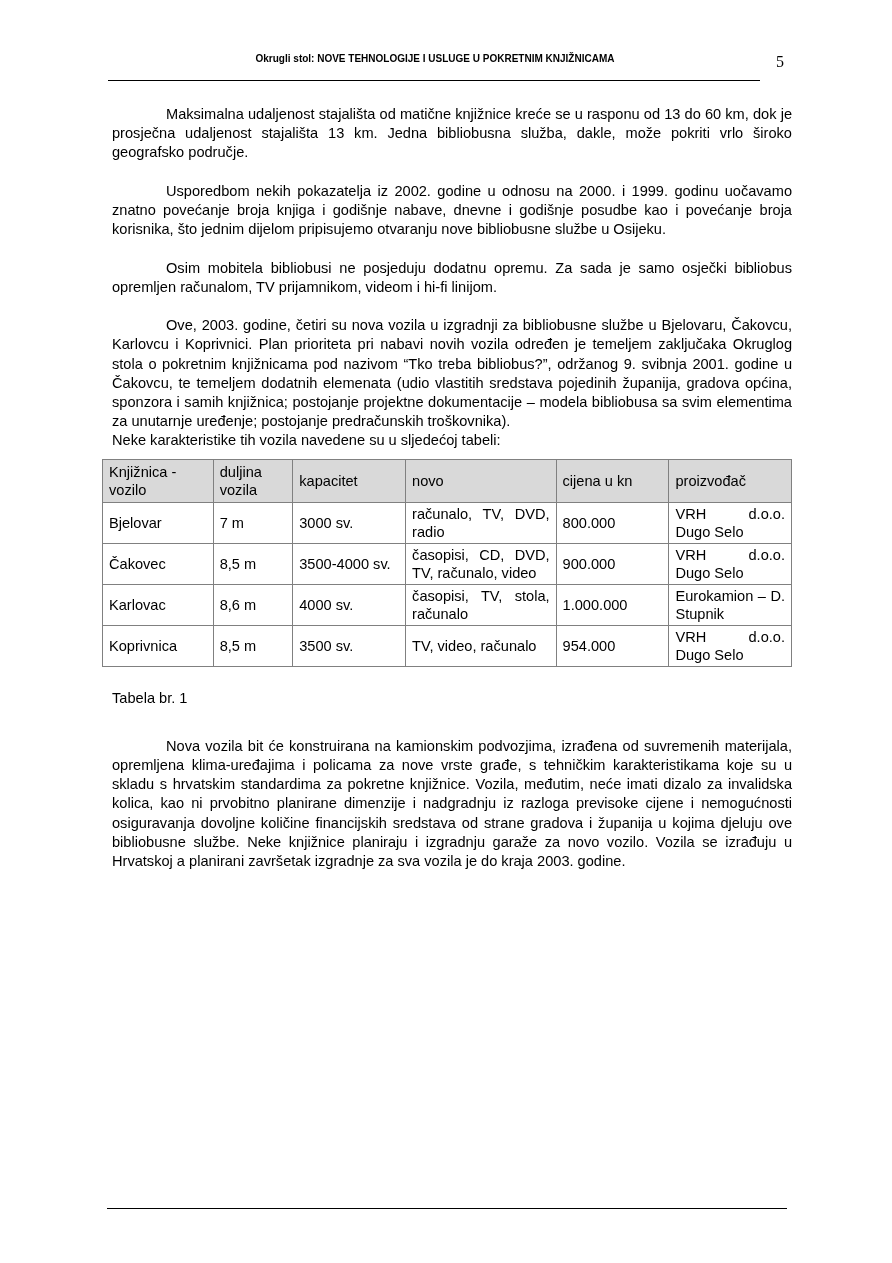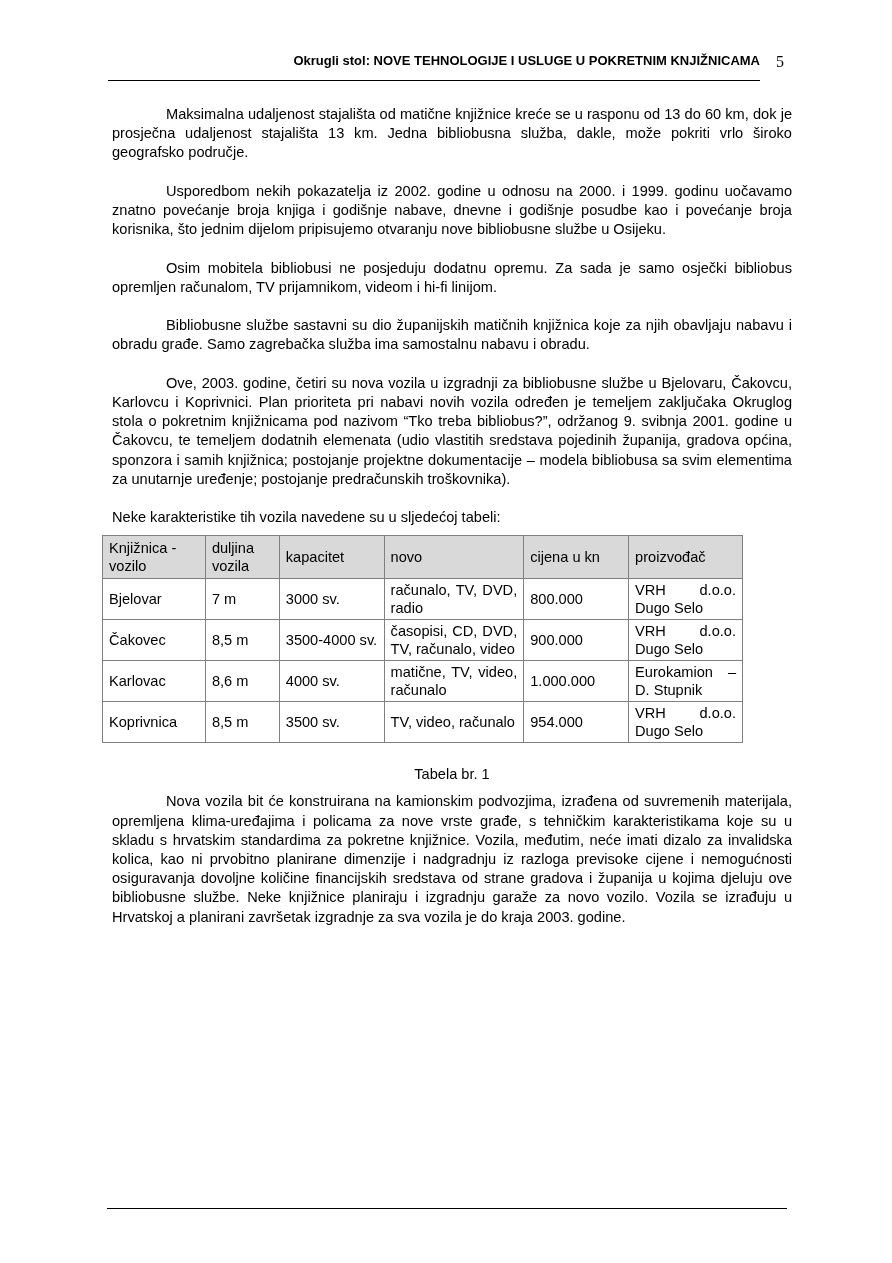--- a/index.html
+++ b/index.html
@@ -1,51 +1,50 @@
 <!DOCTYPE html>
 <html><head>
 <meta charset="utf-8">
 <style>
   html, body { margin: 0; padding: 0; background: #ffffff; }
   body { width: 892px; height: 1263px; position: relative; overflow: hidden;
          font-family: "Liberation Sans", sans-serif; color: #000; }
-  .header-title { position: absolute; left: 110px; top: 53px; width: 650px; text-align: right;
-                  font-size: 13px; font-weight: bold; }
+  .header-title { position: absolute; left: 110px; top: 53px; width: 650px; text-align: center;
+                  font-size: 10px; font-weight: bold; }
   .page-number { position: absolute; left: 776px; top: 53px; font-size: 16px; font-family: "Liberation Serif", serif; }
   .header-rule { position: absolute; left: 108px; top: 80px; width: 652px; border-top: 1px solid #000; }
   .footer-rule { position: absolute; left: 107px; top: 1208px; width: 680px; border-top: 1px solid #000; }
   .content { position: absolute; left: 112px; top: 105px; width: 680px; font-size: 14.6px; line-height: 19.2px; }
   p { margin: 0 0 19.2px 0; text-align: justify; }
   p.indent { text-indent: 54px; }
   .section-heading { font-weight: bold; margin: 38px 0 19.2px 54px; }
-  p.noindent { text-indent: 0; margin-bottom: 8px; margin-top: 19px; }
-  table { border-collapse: collapse; width: 641px; margin-left: -10px; font-size: 14.6px; }
+  p.noindent { text-indent: 0; margin-bottom: 8px; }
+  table { border-collapse: collapse; width: 690px; margin-left: -10px; font-size: 14.6px; }
   th, td { border: 1.3px solid #808080; padding: 1px 6px; vertical-align: middle; text-align: left;
            font-weight: normal; line-height: 18px; }
   th { background: #d9d9d9; height: 40px; }
   td { height: 38px; }
   td.just { text-align: justify; text-align-last: left; }
-  .caption { margin: 22px 0 8px 0; text-align: center; }
+  .caption { margin: 22px 0 29px 0; }
   col.c1 { width: 103px; } col.c2 { width: 74px; } col.c3 { width: 105px; }
   col.c4 { width: 140px; } col.c5 { width: 105px; } col.c6 { width: 114px; }
 </style>
 </head>
 <body>
 
 <div>
   <div class="header-title">Okrugli stol: NOVE TEHNOLOGIJE I USLUGE U POKRETNIM KNJIŽNICAMA</div>
   <div class="page-number">5</div>
   <div class="header-rule"></div>
 </div>
 
 <div class="content">
   <p class="indent">Maksimalna udaljenost stajališta od matične knjižnice kreće se u rasponu od 13 do 60 km, dok je prosječna udaljenost stajališta 13 km. Jedna bibliobusna služba, dakle, može pokriti vrlo široko geografsko područje.</p>
   <p class="indent">Usporedbom nekih pokazatelja iz 2002. godine u odnosu na 2000. i 1999. godinu uočavamo znatno povećanje broja knjiga i godišnje nabave, dnevne i godišnje posudbe kao i povećanje broja korisnika, što jednim dijelom pripisujemo otvaranju nove bibliobusne službe u Osijeku.</p>
   <p class="indent">Osim mobitela bibliobusi ne posjeduju dodatnu opremu. Za sada je samo osječki bibliobus opremljen računalom, TV prijamnikom, videom i hi-fi linijom.</p>
-  <p class="indent">Bibliobusne službe sastavni su dio županijskih matičnih knjižnica koje za njih obavljaju nabavu i obradu građe. Samo zagrebačka služba ima samostalnu nabavu i obradu.</p>
 
   <p class="indent" style="margin-bottom:0">Ove, 2003. godine, četiri su nova vozila u izgradnji za bibliobusne službe u Bjelovaru, Čakovcu, Karlovcu i Koprivnici. Plan prioriteta pri nabavi novih vozila određen je temeljem zaključaka Okruglog stola o pokretnim knjižnicama pod nazivom “Tko treba bibliobus?”, održanog 9. svibnja 2001. godine u Čakovcu, te temeljem dodatnih elemenata (udio vlastitih sredstava pojedinih županija, gradova općina, sponzora i samih knjižnica; postojanje projektne dokumentacije – modela bibliobusa sa svim elementima za unutarnje uređenje; postojanje predračunskih troškovnika).</p>
   <p class="noindent">Neke karakteristike tih vozila navedene su u sljedećoj tabeli:</p>
 
   <table>
     <colgroup>
         <col class="c1">
         <col class="c2">
         <col class="c3">
         <col class="c4">
@@ -76,21 +75,21 @@
         <td>8,5 m</td>
         <td>3500-4000 sv.</td>
         <td class="just">časopisi, CD, DVD, TV, računalo, video</td>
         <td>900.000</td>
         <td class="just">VRH d.o.o. Dugo Selo</td>
       </tr>
       <tr>
         <td>Karlovac</td>
         <td>8,6 m</td>
         <td>4000 sv.</td>
-        <td class="just">matične, TV, video, računalo</td>
+        <td class="just">časopisi, TV, stola, računalo</td>
         <td>1.000.000</td>
         <td class="just">Eurokamion – D. Stupnik</td>
       </tr>
       <tr>
         <td>Koprivnica</td>
         <td>8,5 m</td>
         <td>3500 sv.</td>
         <td class="just">TV, video, računalo</td>
         <td>954.000</td>
         <td class="just">VRH d.o.o. Dugo Selo</td>

